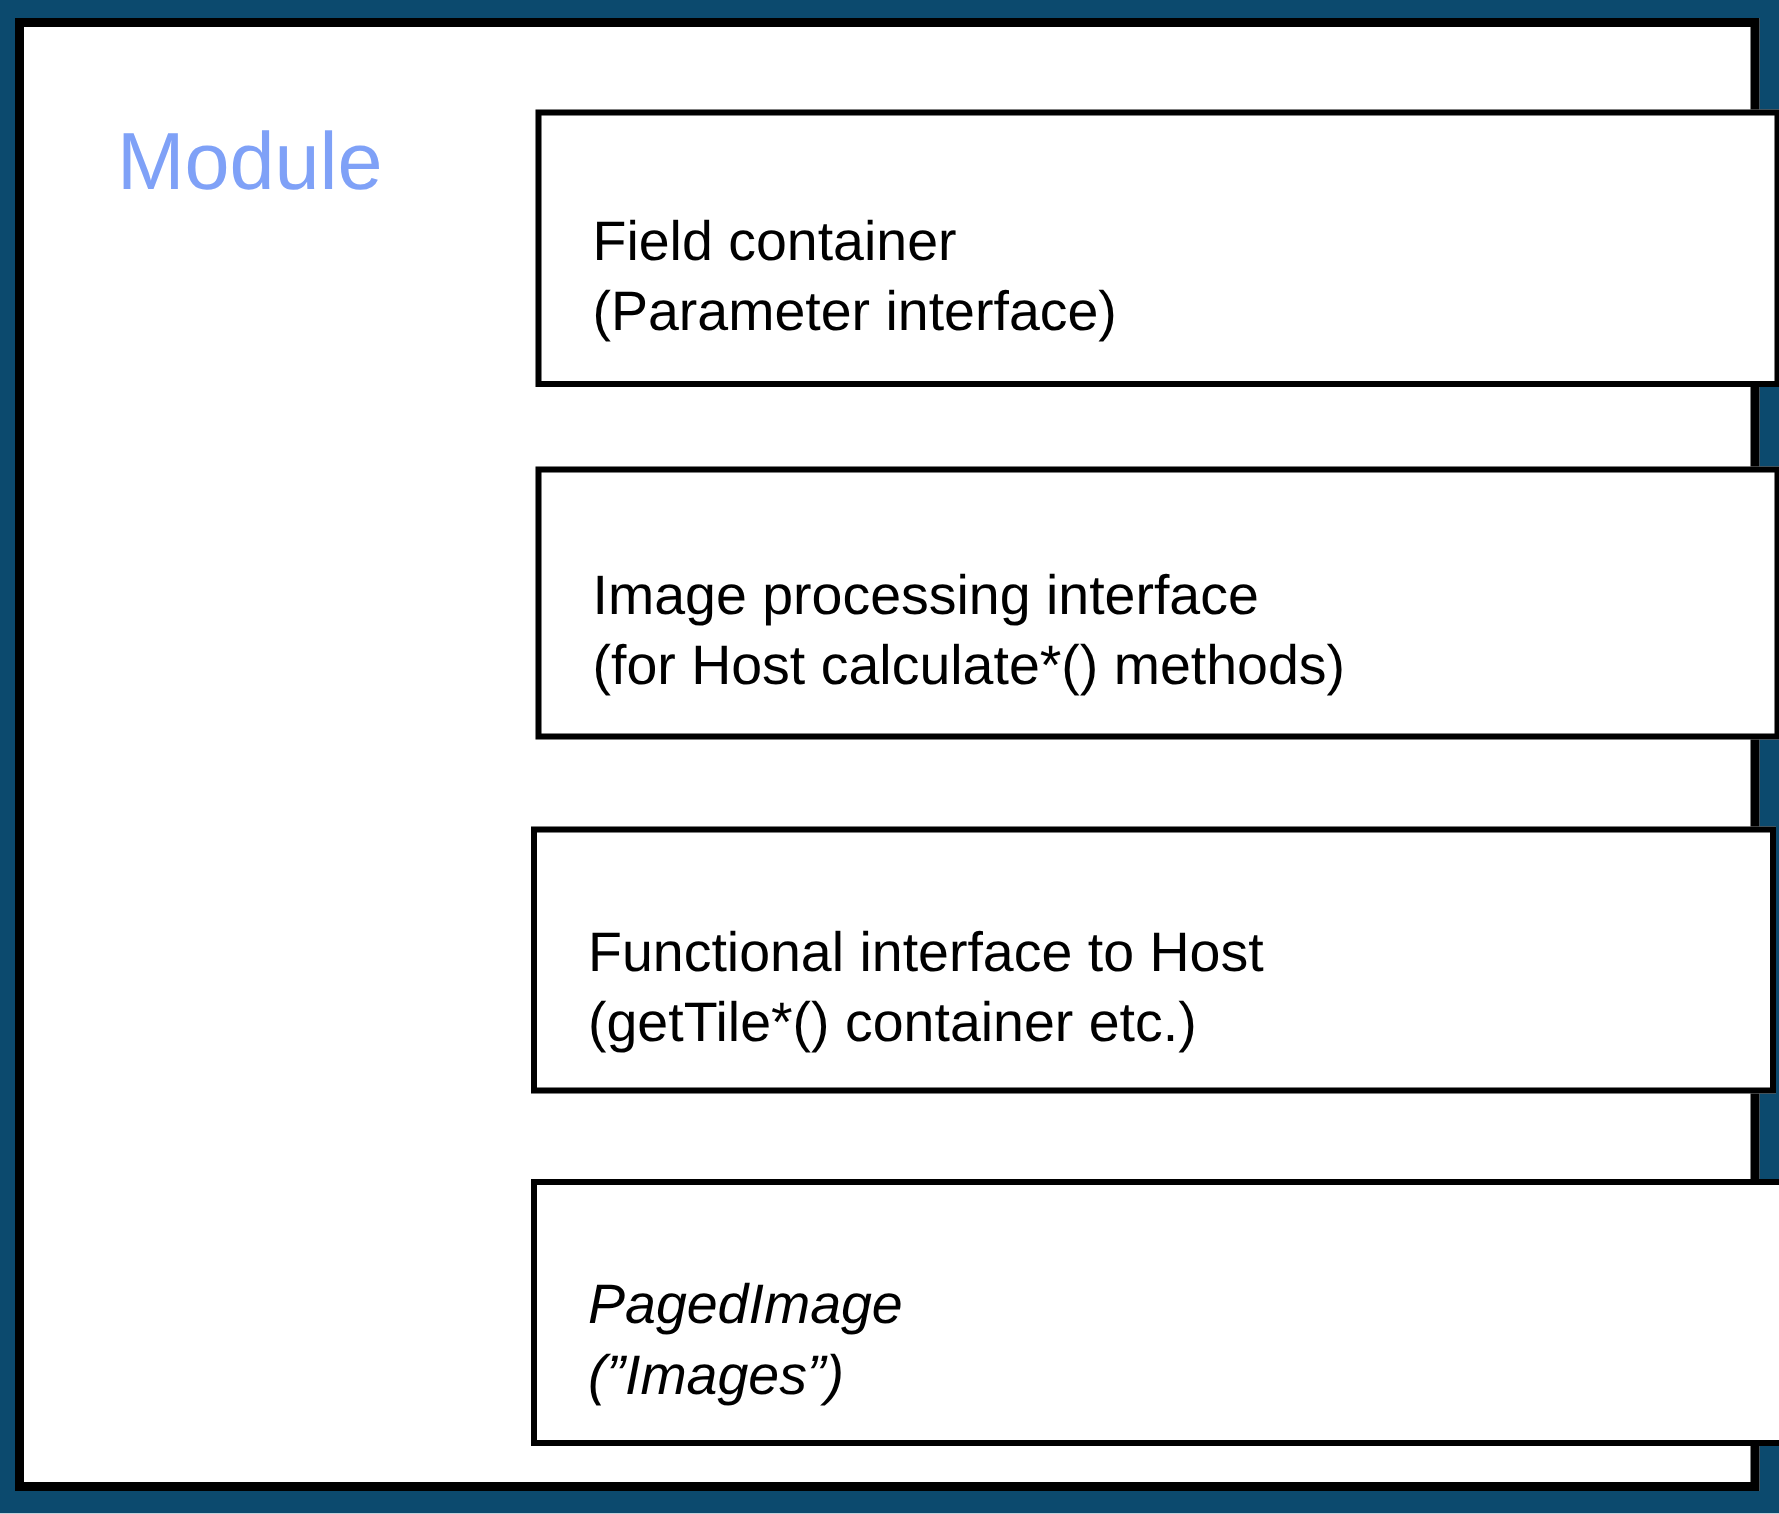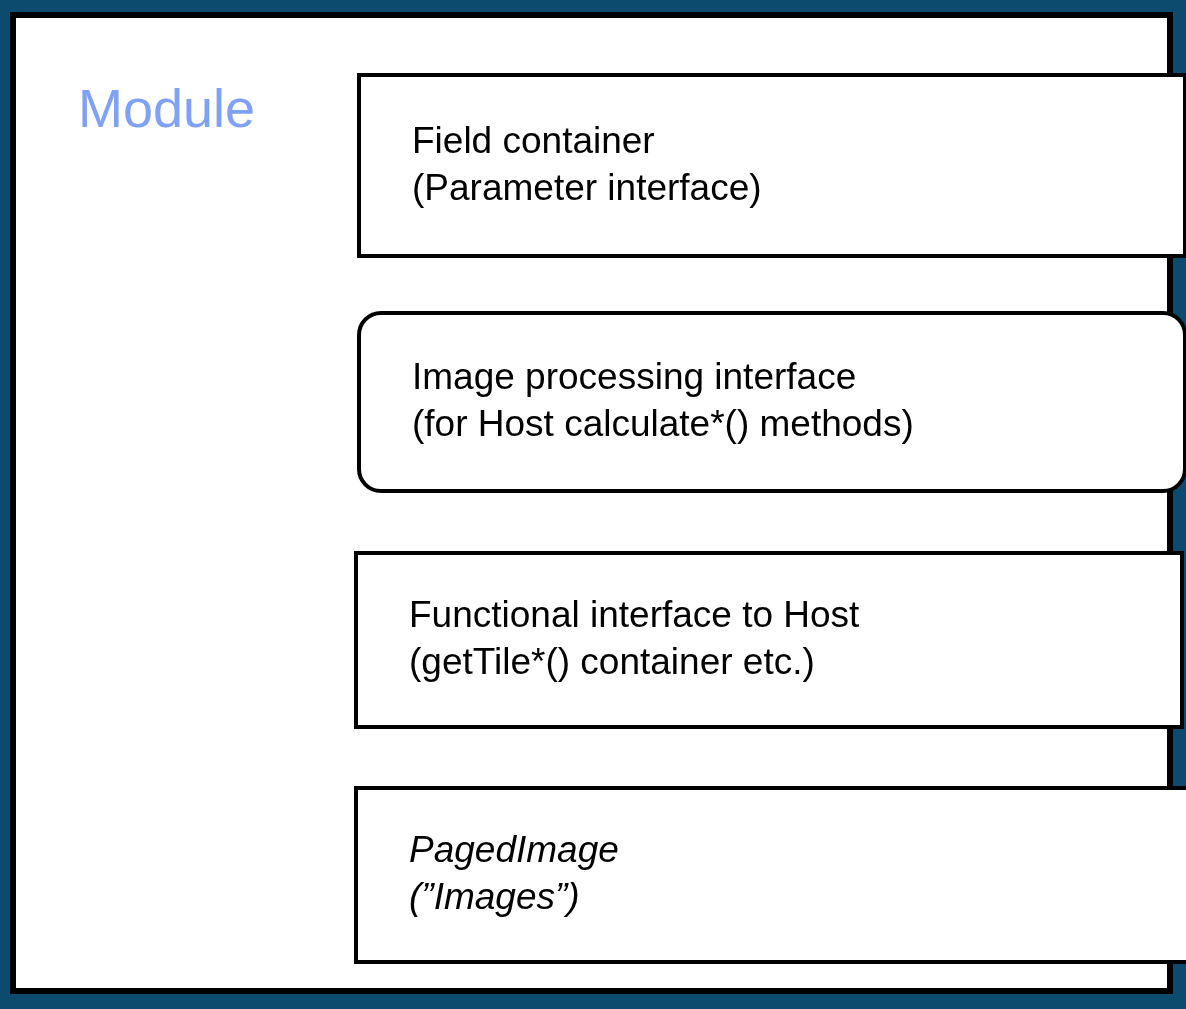--- a/index.html
+++ b/index.html
@@ -42,31 +42,32 @@
   }
   
   .inner-box {
     position: absolute;
     border: 4px solid #000000;
     box-sizing: border-box;
     background: #ffffff;
   }
   .inner-box .box-text {
     position: absolute;
-    left: 51px;
+    left: 34px;
     font-size: 37px;
     line-height: 1.28;
     color: #000000;
     font-family: "Liberation Sans", sans-serif;
     white-space: pre-line;
+    margin-top: 20px;
   }
   #box-0 { left: 341px; top: 55px;  width: 830px; height: 185px; }
   #box-0 .box-text { top: 40px; }
 
-  #box-1 { left: 341px; top: 293px; width: 830px; height: 182px; border-radius: 24px; }
+  #box-1 { left: 341px; top: 293px; width: 830px; height: 182px; }
   #box-1 .box-text { top: 38px; }
 
   #box-2 { left: 338px; top: 533px; width: 830px; height: 178px; }
   #box-2 .box-text { top: 36px; }
 
   #box-3 { left: 338px; top: 768px; width: 964px; height: 178px; font-style: italic; }
   #box-3 .box-text { top: 36px; }
 </style>
 </head>
 <body>

